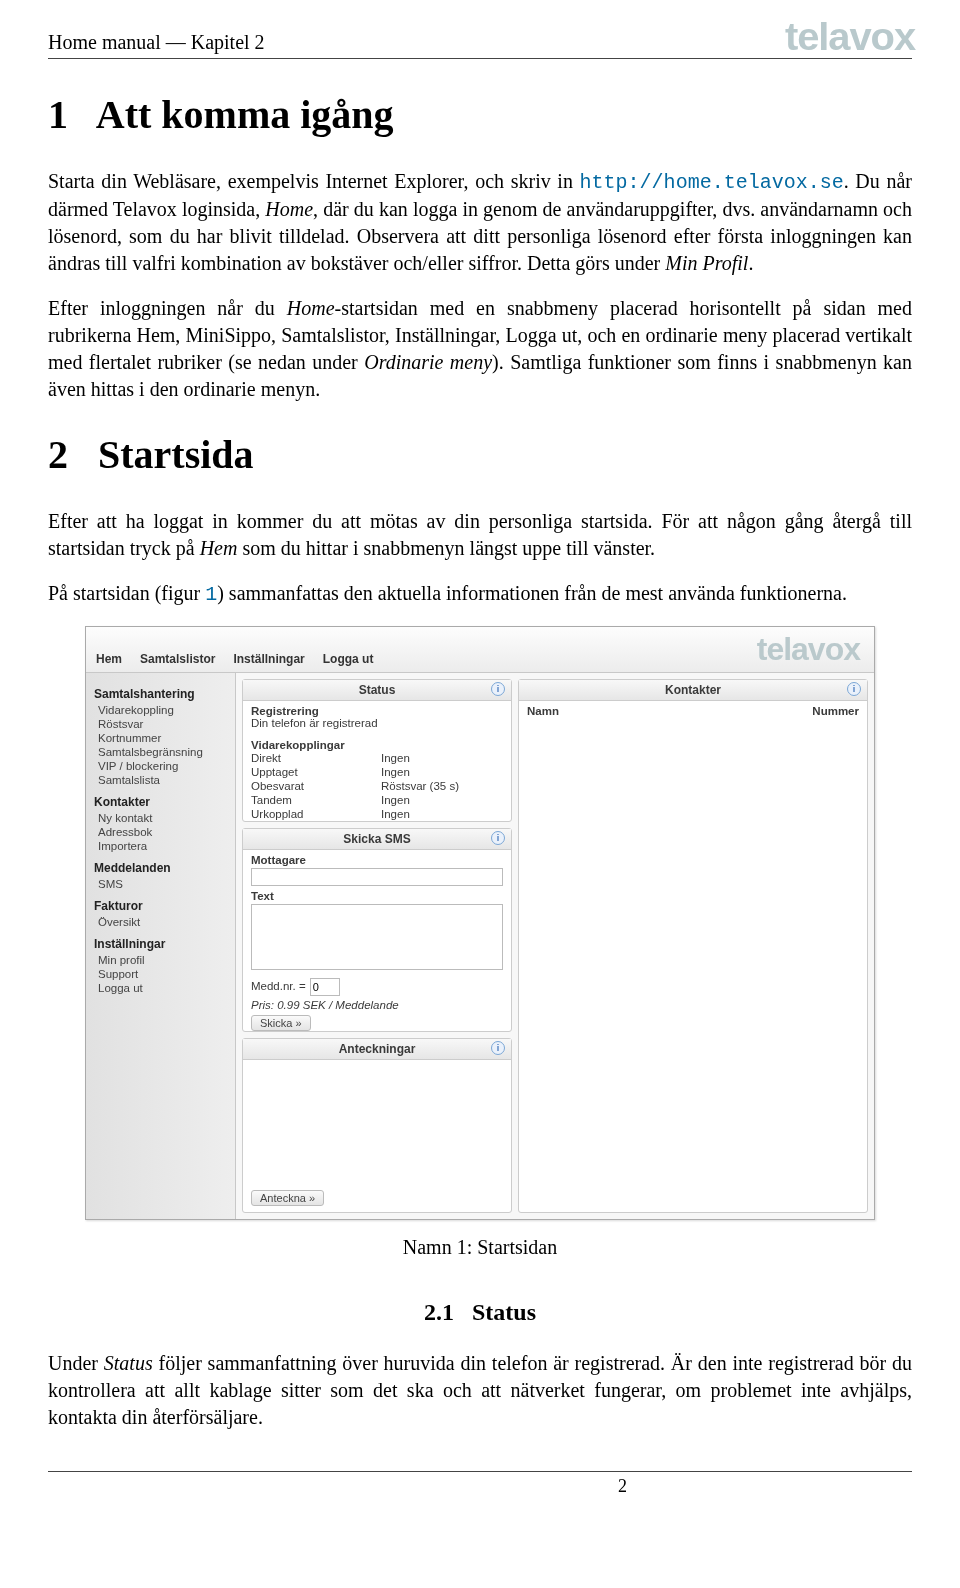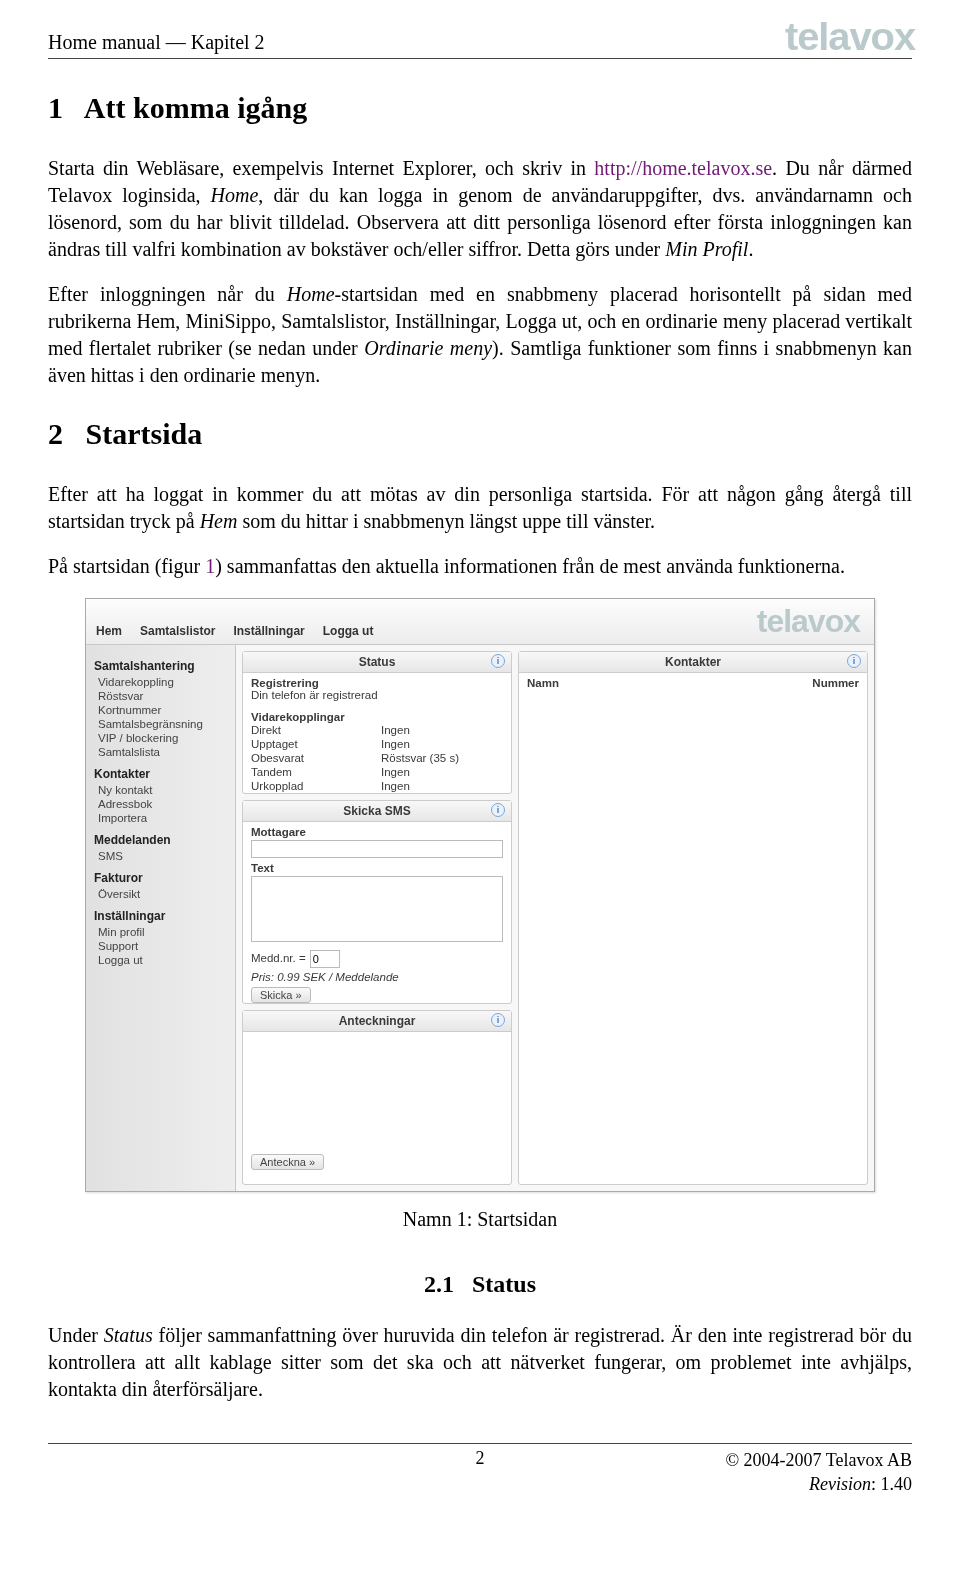--- a/index.html
+++ b/index.html
@@ -30,37 +30,37 @@
   .brand {
     font-family: Arial, Helvetica, sans-serif;
     font-weight: 900;
     font-size: 38px;
     color: #b9c9cc;
     letter-spacing: -1px;
     line-height: 0.9;
     transform: scaleX(1.05);
   }
   h1.sec {
-    font-size: 30px;
+    font-size: 40px;
     font-weight: bold;
     margin: 28px 0 30px 0;
   }
   h2.subsec {
     font-size: 24px;
     font-weight: bold;
     margin: 40px 0 24px 0;
     text-align: center;
   }
   p.body {
     font-size: 20px;
     line-height: 1.35;
     margin: 0 0 18px 0;
     text-align: justify;
   }
-  a.link { color: #701a75; text-decoration: none; }
+  a.link { color: #0369a1; text-decoration: none; font-family: Liberation Mono, monospace; }
   .italic { font-style: italic; }
 
   
   .figure-wrap {
     margin: 8px auto 18px auto;
     width: 790px;
   }
   .app {
     width: 790px;
     border: 1px solid #aaa;
@@ -356,21 +356,21 @@
                   </div>
                 </div>
               </div>
 
               <div class="panel" style="flex:1">
                 <div class="panel-head">
                   <span>Anteckningar</span>
                   <span class="info">i</span>
                 </div>
                 <div class="panel-body" style="height:152px; position:relative;">
-                  <div style="position:absolute; bottom:14px; left:8px;">
+                  <div style="position:absolute; bottom:6px; left:8px;">
                     <span class="btn-mini">
                       <span>Anteckna</span>
                       <span>»</span>
                     </span>
                   </div>
                 </div>
               </div>
             </div>
           </div>
 
@@ -397,21 +397,15 @@
     <span>Status</span>
   </h2>
 
   <p class="body">
     <span>Under </span><span class="italic">Status</span><span> följer sammanfattning över huruvida din telefon är registrerad. Är den inte registrerad bör du kontrollera att allt kablage sitter som det ska och att nätverket fungerar, om problemet inte avhjälps, kontakta din återförsäljare.</span>
   </p>
 
   <div class="footer">
     <div style="width:33%"></div>
     <div class="pagenum">2</div>
-    <div class="right" style="width:33%">
-      <div>© 2004-2007 Telavox AB</div>
-      <div>
-        <span class="footer-rev">Revision</span><span>: 1.40</span>
-      </div>
-    </div>
   </div>
 
 </div>
 
 </body></html>

